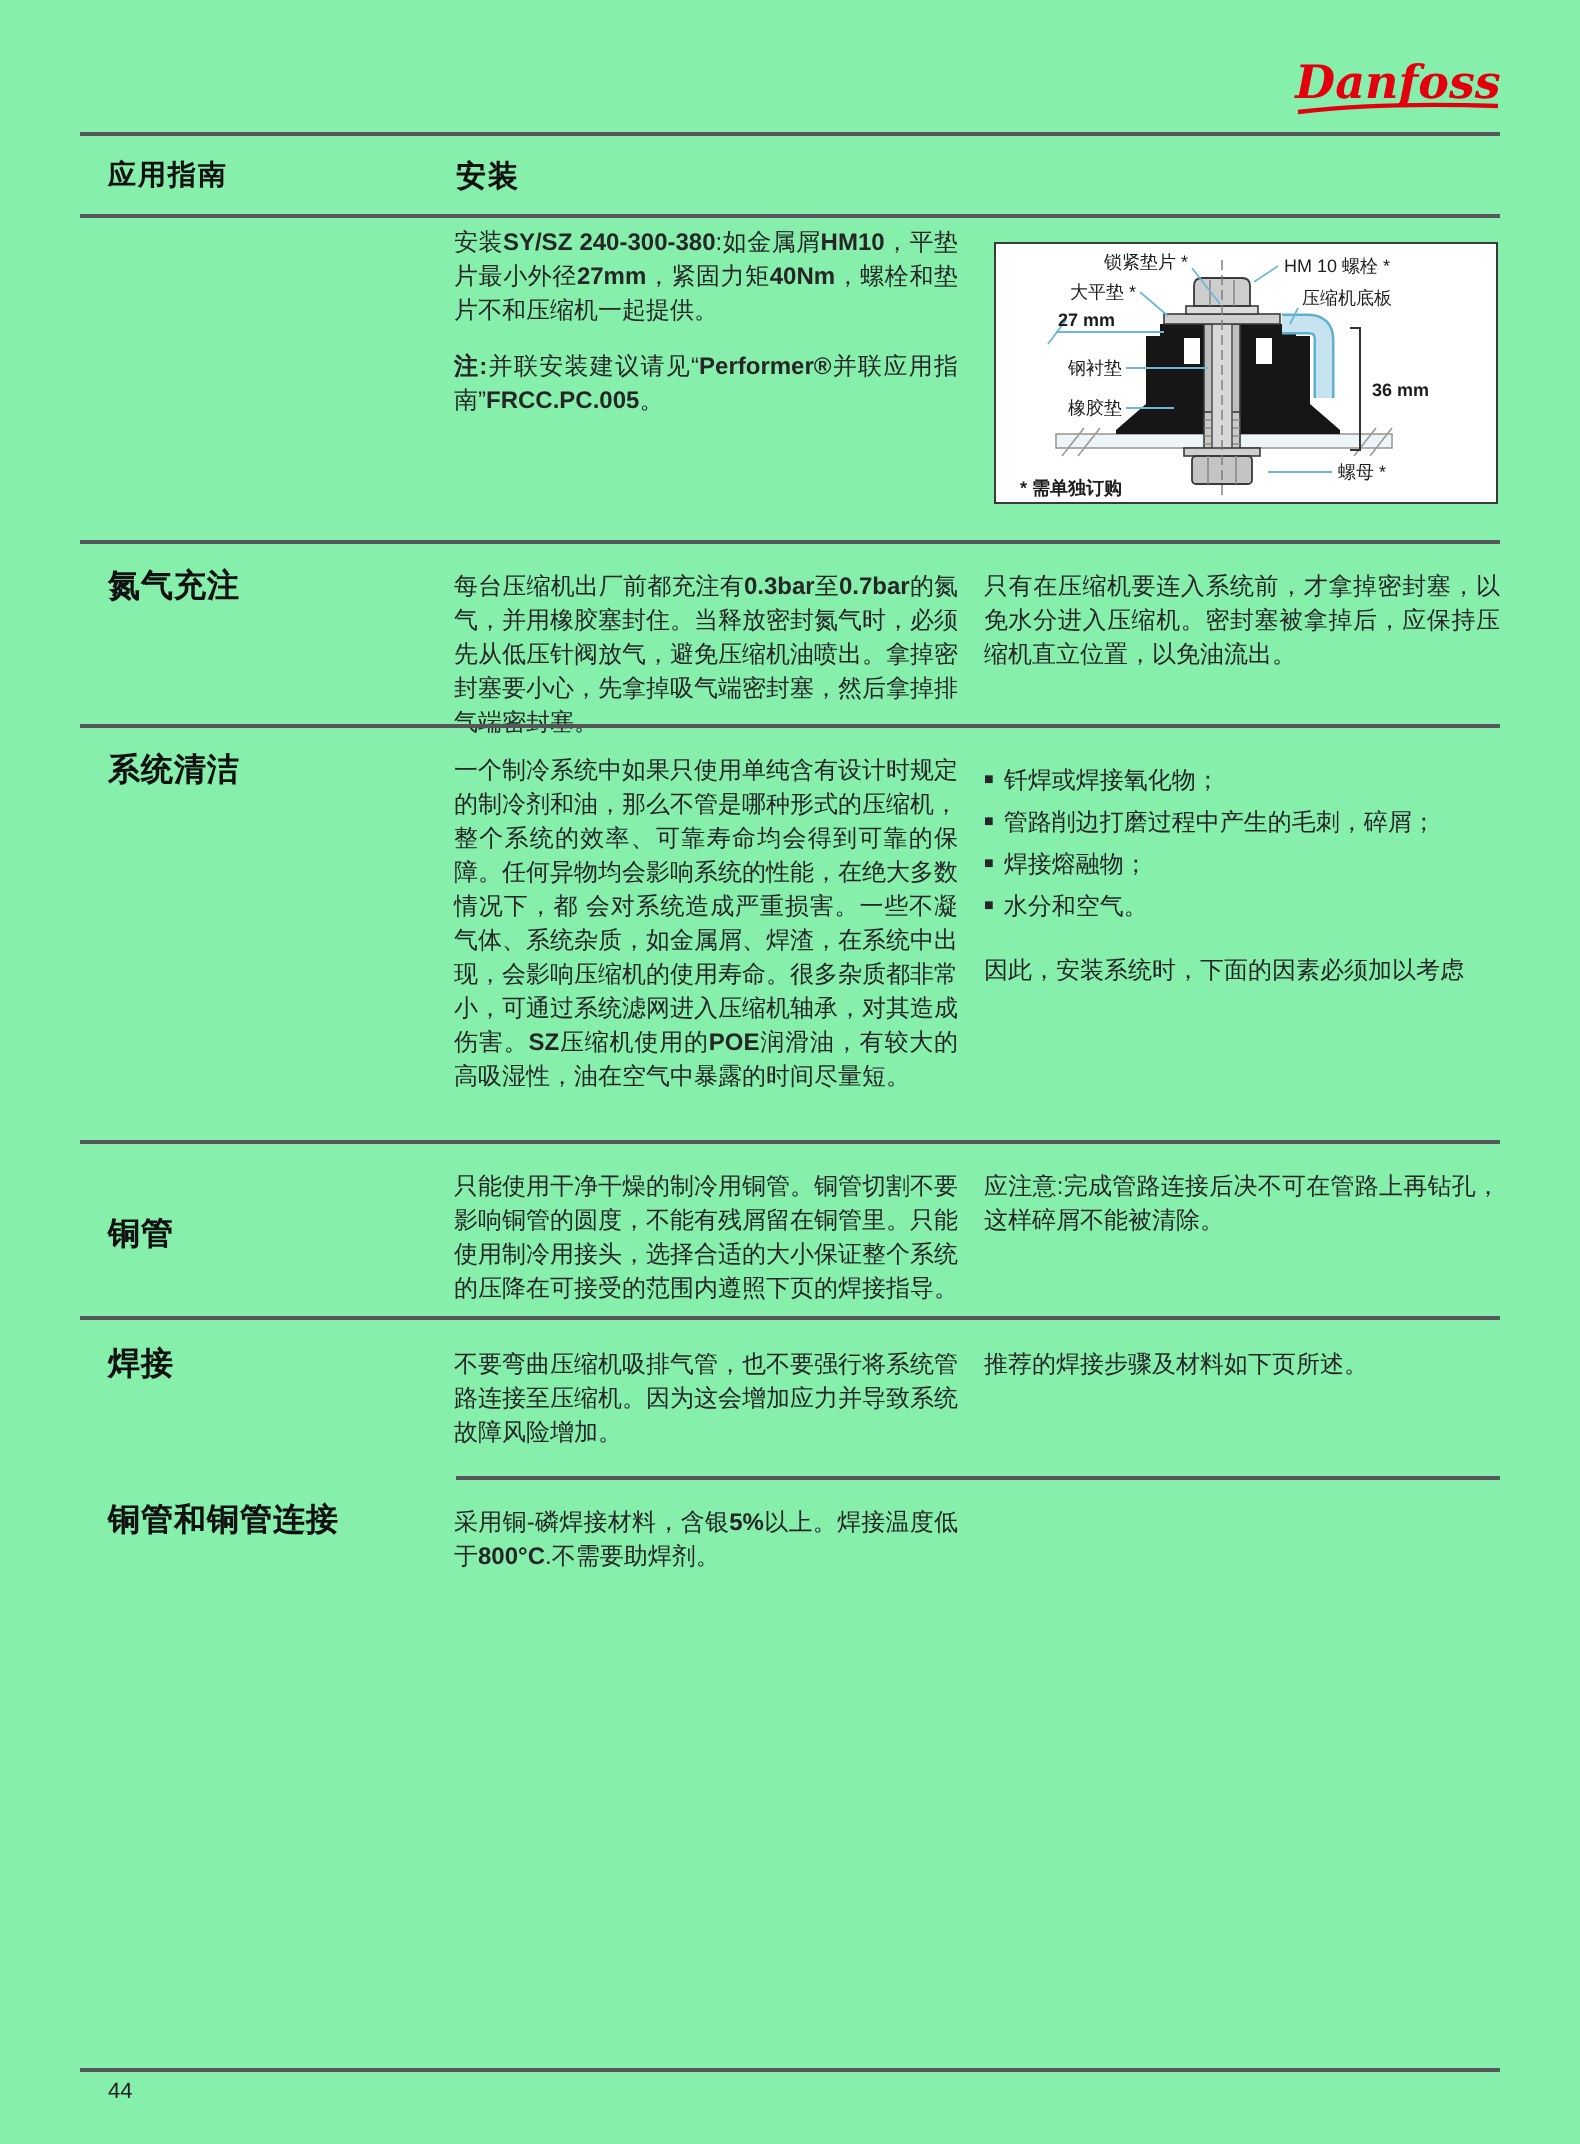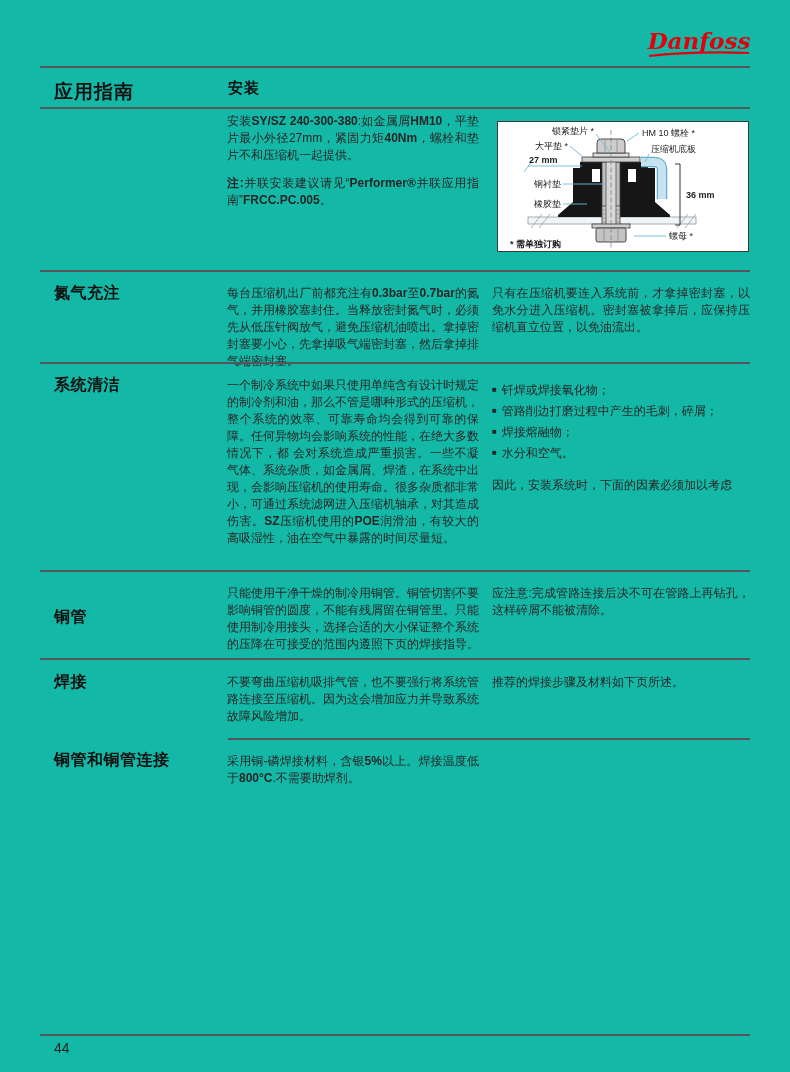--- a/index.html
+++ b/index.html
@@ -1,33 +1,33 @@
 <!DOCTYPE html>
 <html><head>
 <meta charset="utf-8">
 <style>
   * { margin:0; padding:0; box-sizing:border-box; }
   html,body { background:#ffffff; }
   .page {
-    position:relative; width:790px; height:1072px; background:#14b8a6;
+    position:relative; width:790px; height:1072px; background:#86efac;
     font-family:"Liberation Sans","DejaVu Sans",sans-serif; color:#262626; overflow:hidden;
   }
   .rule { position:absolute; background:#55565a; }
   .rule-top    { left:40px; top:66px;  width:710px; height:2px; }
   .rule-header { left:40px; top:107px; width:710px; height:1.5px; }
   .div-1 { left:40px;  top:270px; width:710px; height:1.5px; }
   .div-2 { left:40px;  top:362px; width:710px; height:1.5px; }
   .div-3 { left:40px;  top:570px; width:710px; height:1.5px; }
   .div-4 { left:40px;  top:658px; width:710px; height:1.5px; }
   .div-5 { left:228px; top:738px; width:522px; height:1.5px; }
   .rule-footer { left:40px; top:1034px; width:710px; height:2px; }
 
   .logo-wrap { position:absolute; left:646px; top:26px; width:106px; height:38px; }
 
-  .header-left  { position:absolute; left:54px;  top:79px; font-size:19px; font-weight:bold; color:#111; letter-spacing:1px; }
+  .header-left  { position:absolute; left:54px;  top:79px; font-size:14px; font-weight:bold; color:#111; letter-spacing:1px; }
   .header-title { position:absolute; left:228px; top:79px; font-size:15px; font-weight:bold; color:#111; letter-spacing:1px; }
 
   .sec-title { position:absolute; left:54px; font-size:16px; font-weight:bold; color:#111; letter-spacing:0.5px; }
   .t-nitrogen { top:283px; }
   .t-clean    { top:375px; }
   .t-copper   { top:583px;margin-top:24px; }
   .t-weld     { top:672px; }
   .t-joint    { top:750px; }
 
   .txt { font-size:12px; line-height:17px; text-align:justify; color:#262626; }
@@ -49,41 +49,41 @@
   .bullets-block { margin-top:5px; }
 
   .diagram-box {
     position:absolute; left:497px; top:121px; width:252px; height:131px;
     border:1px solid #3a3a3a; background:#ffffff;
   }
   .diagram-box svg { display:block; }
   .dlabel { font-size:9px; fill:#1d1d1d; }
   .dlabel-bold { font-weight:bold; }
 
-  .page-number { position:absolute; left:54px; top:1040px; font-size:14px; color:#222; }
+  .page-number { position:absolute; left:54px; top:1040px; font-size:11px; color:#222; }
 </style>
 </head>
 <body>
 
 <div class="page">
 
   <div class="logo-wrap">
     <svg width="106" height="38" viewBox="0 0 106 38">
       <text x="53" y="23" text-anchor="middle" font-family="DejaVu Serif, serif" font-style="italic" font-weight="bold" font-size="23" fill="#E2000F">Danfoss</text>
       <path d="M3,30 Q45,25 103,27" fill="none" stroke-width="2.2" stroke="#E2000F"></path>
     </svg>
   </div>
 
   <div class="rule rule-top"></div>
   <div class="header-left">应用指南</div>
   <div class="header-title">安装</div>
   <div class="rule rule-header"></div>
 
   <div class="col-mid m-install txt">
-    <div><span>安装</span><span style="font-weight: 700;">SY/SZ 240-300-380</span><span>:如金属屑</span><span style="font-weight: 700;">HM10</span><span>，平垫片最小外径</span><span style="font-weight: 400;">27mm</span><span>，紧固力矩</span><span style="font-weight: 700;">40Nm</span><span>，螺栓和垫片不和压缩机一起提供。</span></div>
+    <div><span>安装</span><span style="font-weight: 700;">SY/SZ 240-300-380</span><span>:如金属屑</span><span style="font-weight: 700;">HM10</span><span>，平垫片最小外径</span><span style="font-weight: 700;">27mm</span><span>，紧固力矩</span><span style="font-weight: 700;">40Nm</span><span>，螺栓和垫片不和压缩机一起提供。</span></div>
     <div class="note-gap"><span style="font-weight: 700;">注:</span><span>并联安装建议请见“</span><span style="font-weight: 700;">Performer®</span><span>并联应用指南”</span><span style="font-weight: 700;">FRCC.PC.005</span><span>。</span></div>
   </div>
 
   <div class="diagram-box">
     <svg width="250" height="129" viewBox="0 0 250 129">
 
       <rect x="30" y="95" width="168" height="7" fill="#eef5f9" stroke="#9a9a9a" stroke-width="0.8"></rect>
       <g stroke="#9a9a9a" stroke-width="0.8">
         <line x1="33" y1="106" x2="44" y2="92"></line>
         <line x1="41" y1="106" x2="52" y2="92"></line>

